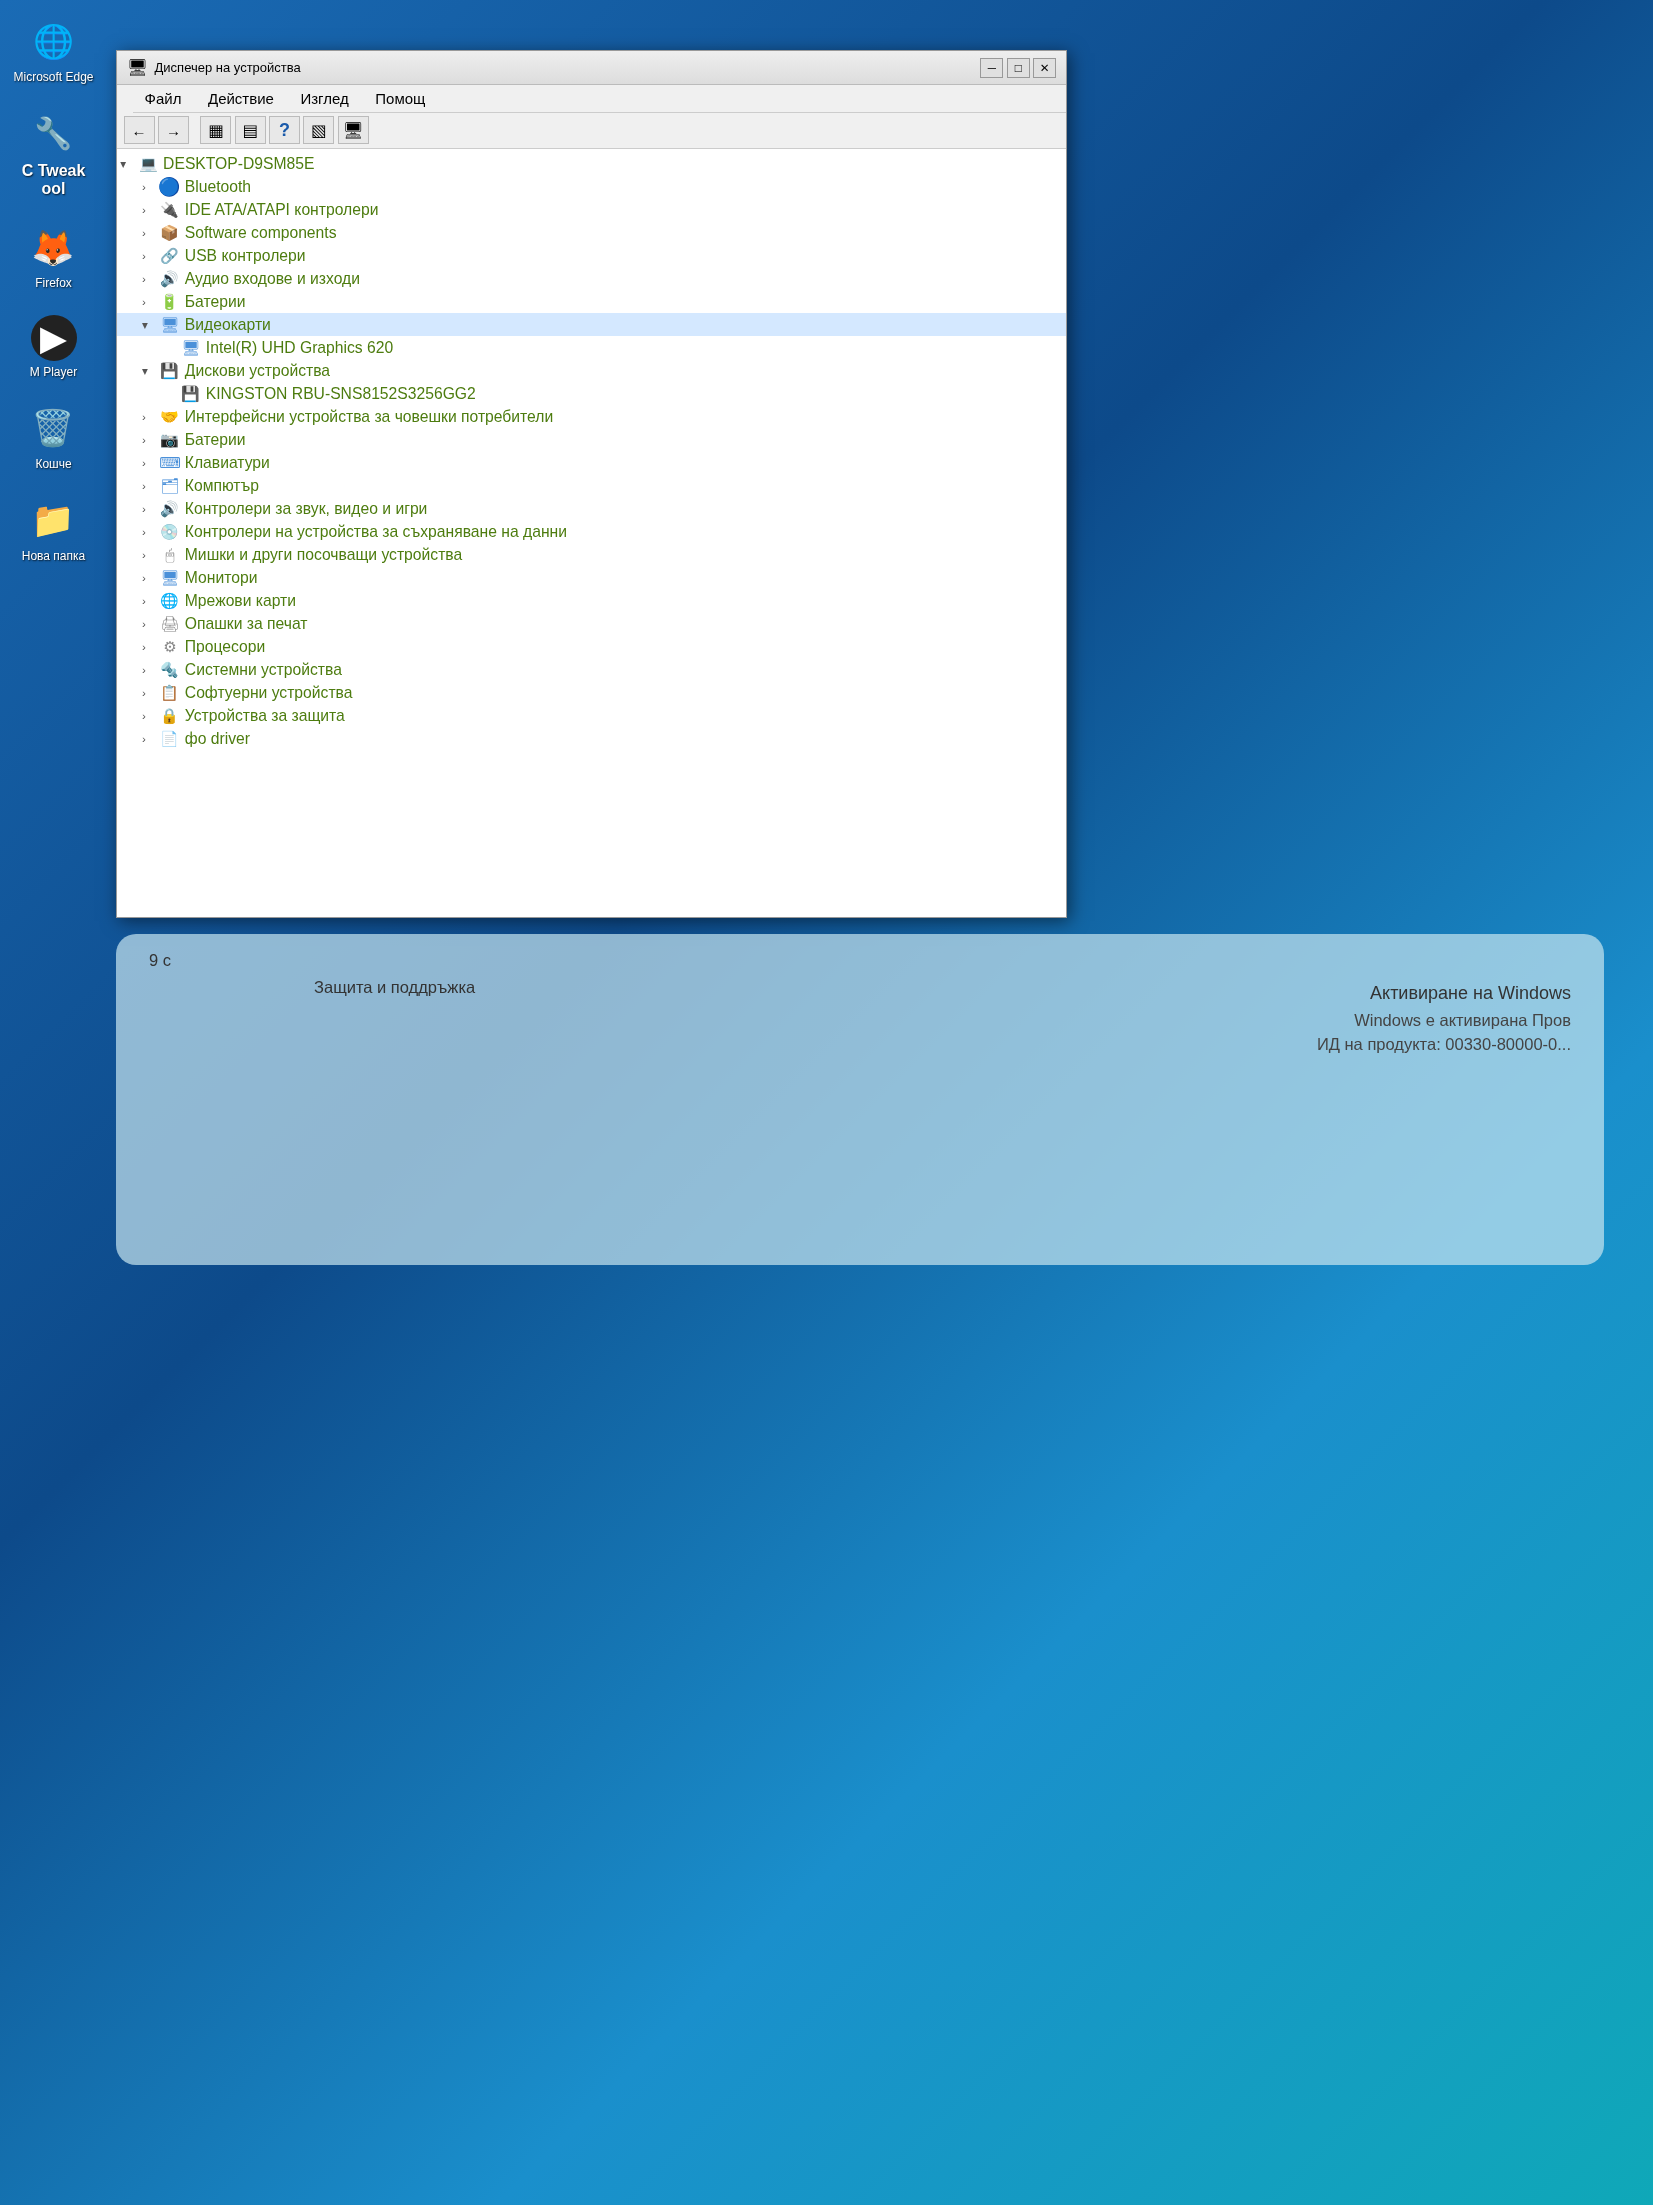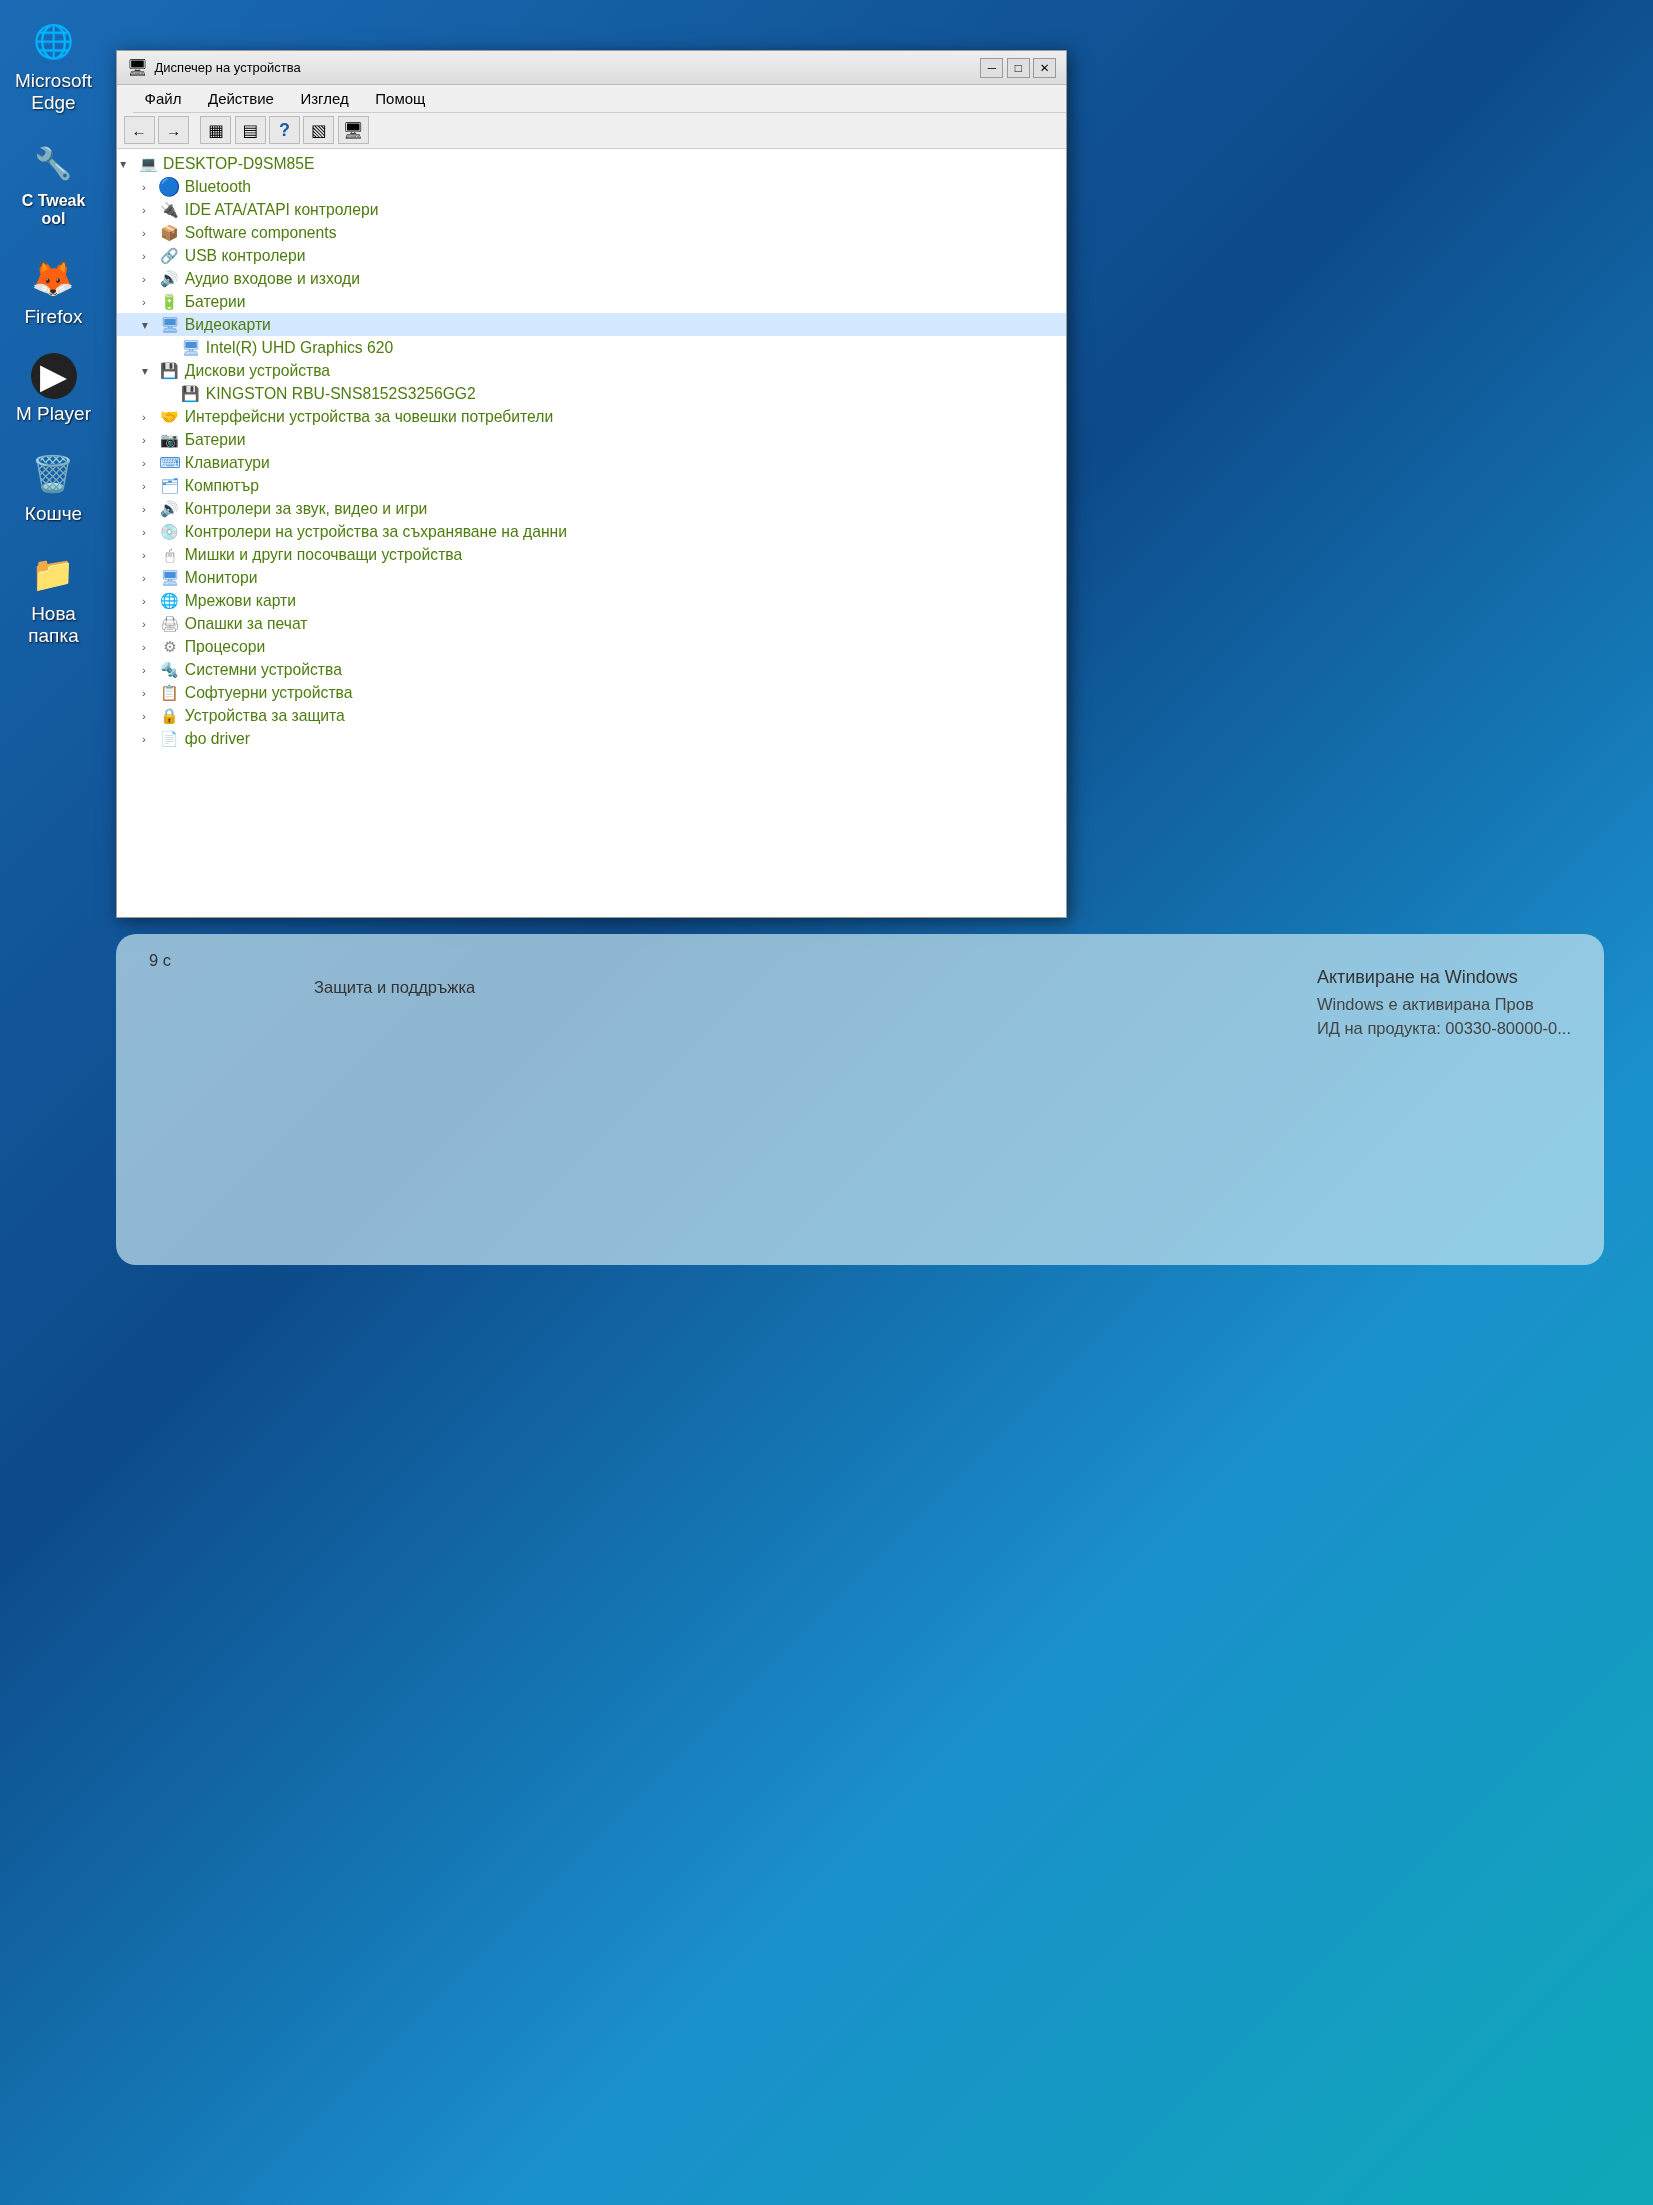--- a/index.html
+++ b/index.html
@@ -34,21 +34,21 @@
     .desktop-icon .icon-img {
       width: 50px;
       height: 50px;
       display: flex;
       align-items: center;
       justify-content: center;
       font-size: 30px;
     }
     .desktop-icon .icon-label {
       color: white;
-      font-size: 19px;
+      font-size: 12px;
       text-align: center;
       text-shadow: 0.8px 0.8px 1.7px rgba(0,0,0,0.8);
       word-break: break-word;
     }
 
     
     .window {
       position: absolute;
       left: 116px;
       top: 50px;
@@ -187,22 +187,22 @@
       border-radius: 20px;
     }
     .bottom-text {
       color: #333;
       font-size: 16.5px;
       margin-bottom: 8.3px;
     }
     .bottom-right {
       position: absolute;
       right: 33px;
-      top: 33px;
-      text-align: left;
+      top: 49px;
+      text-align: right;
     }
     .activation-label {
       font-size: 18px;
       color: #333;
       margin-bottom: 6.6px;
     }
     .activation-value {
       font-size: 16.5px;
       color: #444;
       margin-bottom: 5px;

